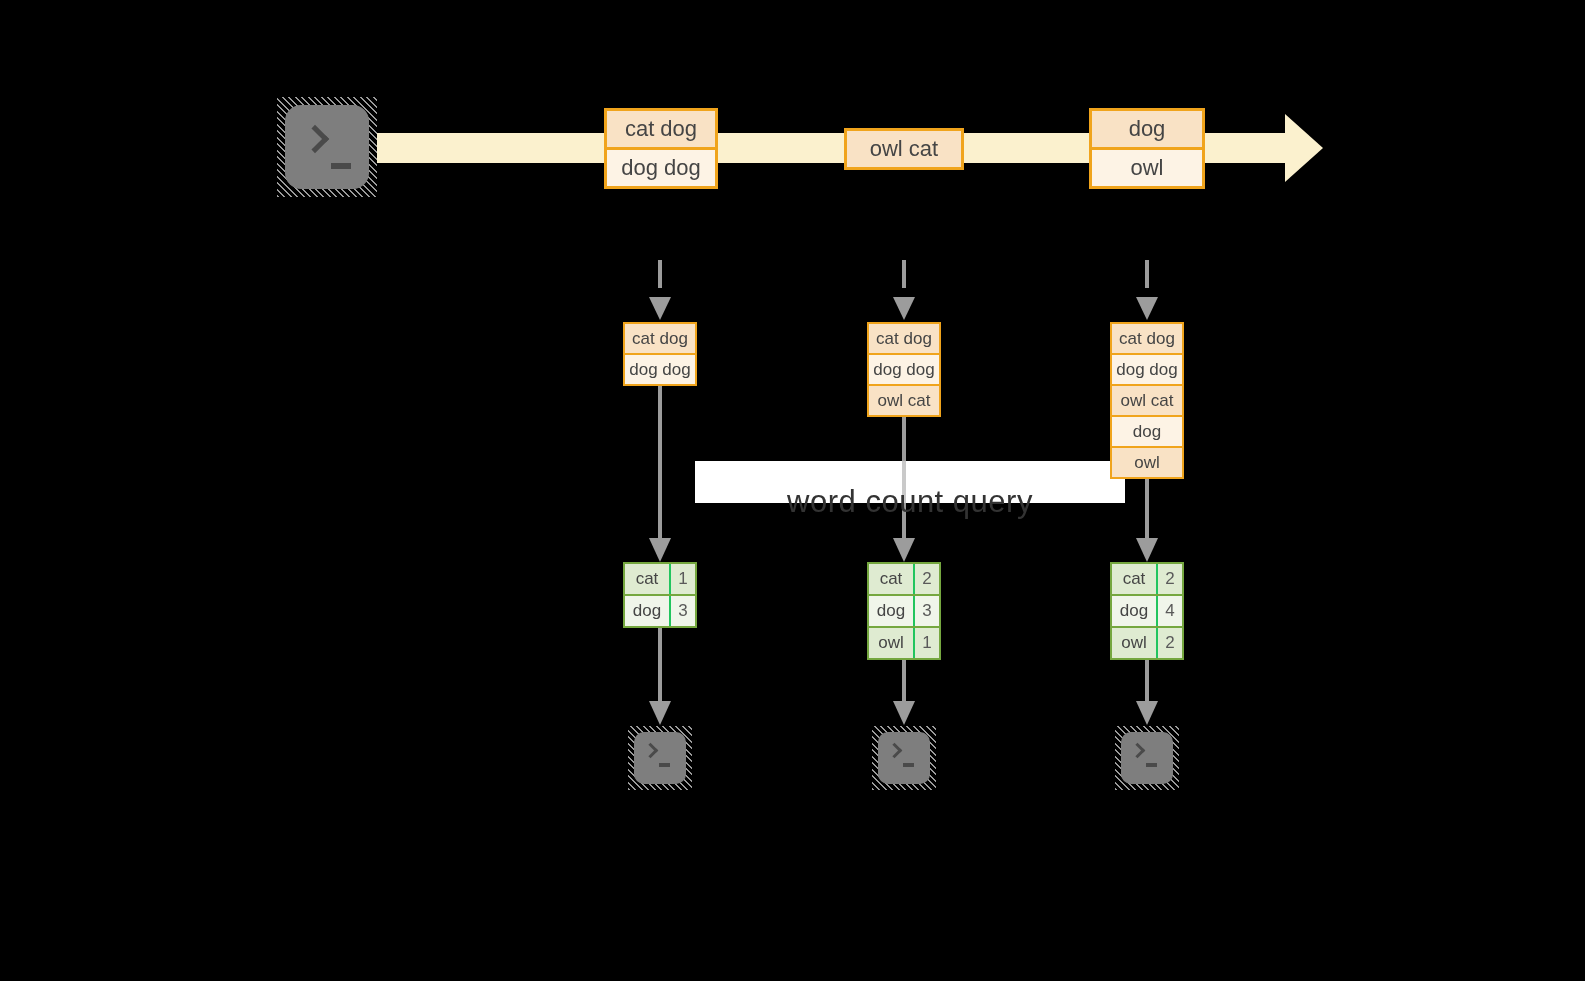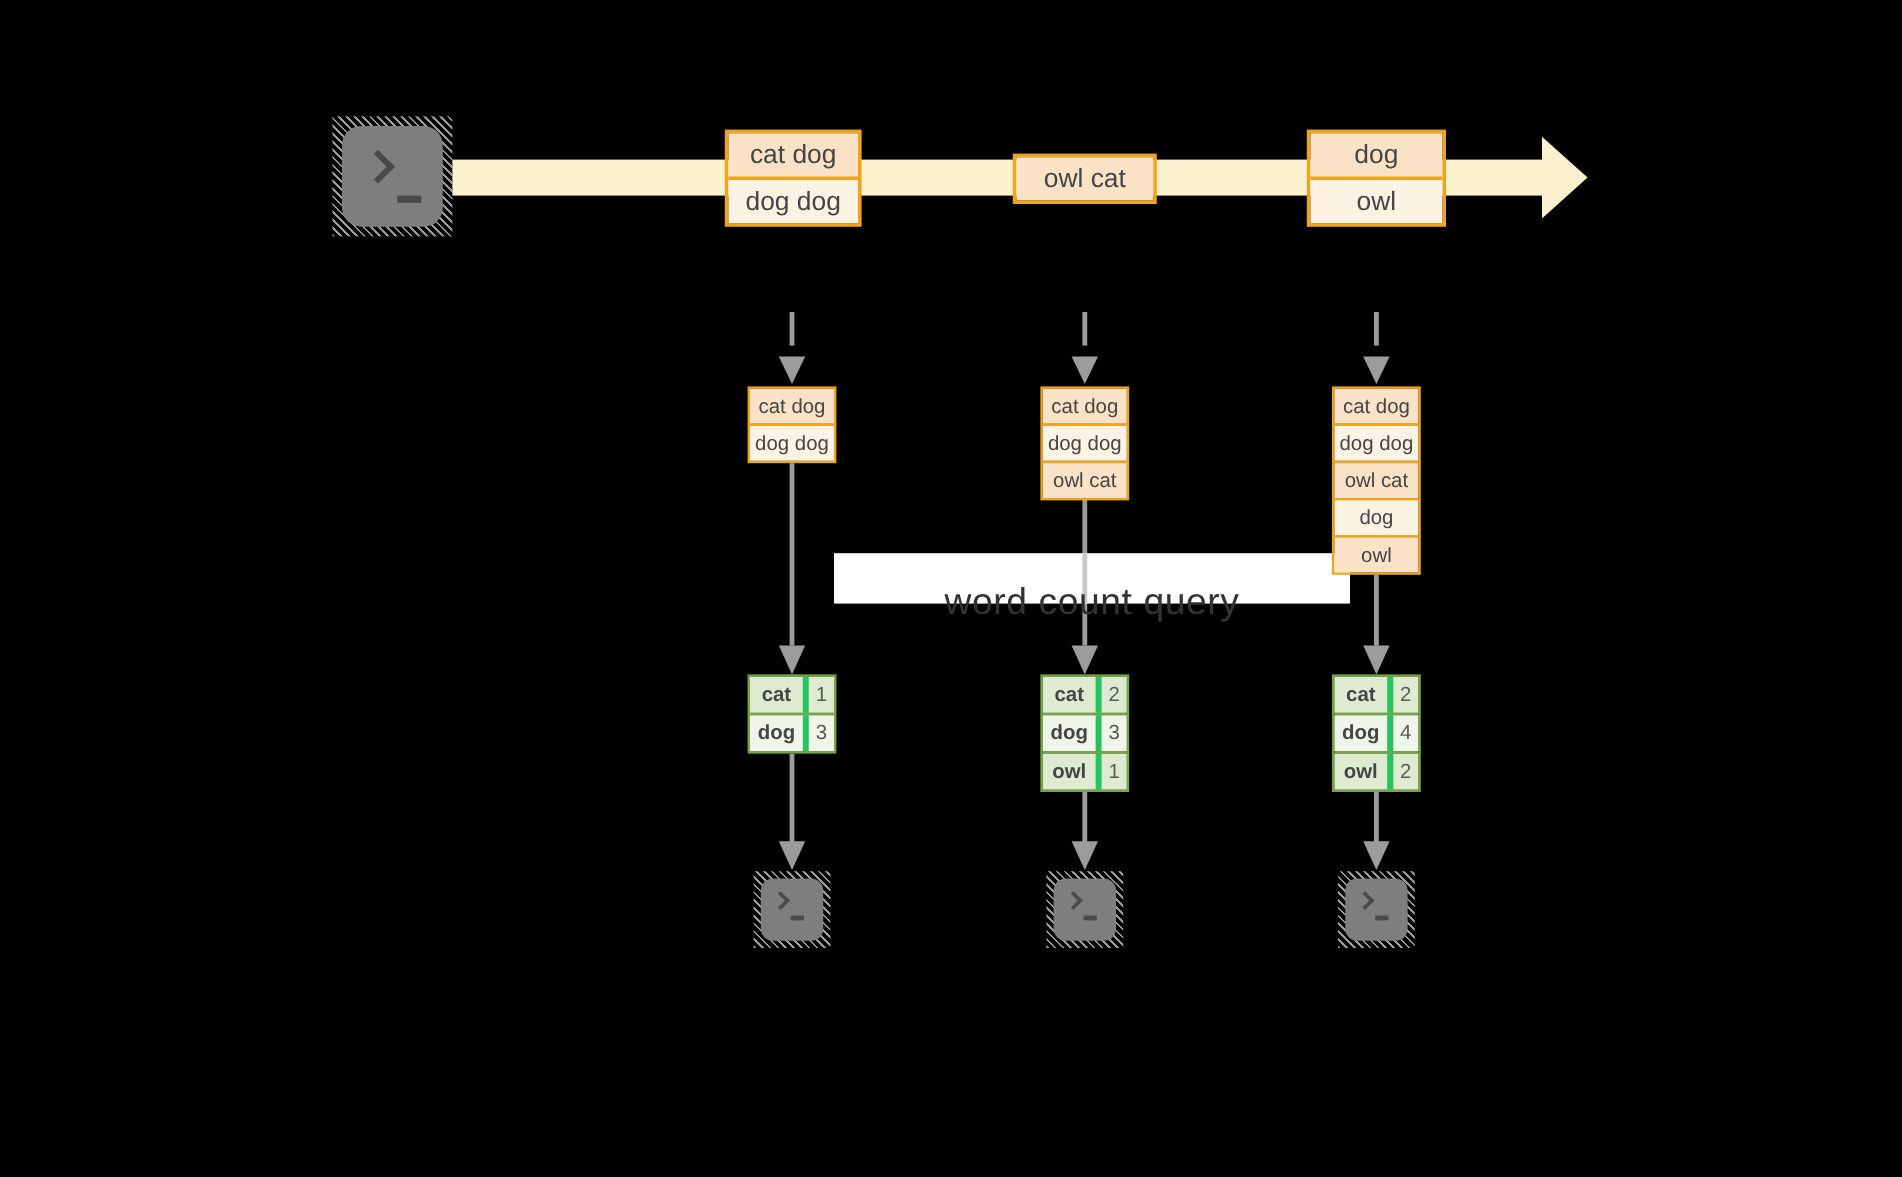--- a/index.html
+++ b/index.html
@@ -38,21 +38,21 @@
   .brow{display:flex;align-items:center;justify-content:center;height:29px;font-size:17px;}
   .brow + .brow{border-top:2px solid #f0a41c;}
 
   .fd{background:#f9e2c5;}   
   .fl{background:#fdf3e5;text-align:right;}   
 
   
   .ctable{position:absolute;width:70px;border:2px solid #75a73f;z-index:4;}
   .crow{display:flex;height:30px;}
   .crow + .crow{border-top:2px solid #75a73f;}
-  .cword{width:44px;border-right:5px solid #22c55e;display:flex;align-items:center;justify-content:center;font-size:17px;font-weight:bold;}
+  .cword{width:44px;border-right:2px solid #22c55e;display:flex;align-items:center;justify-content:center;font-size:17px;}
   .cnum{flex:1;display:flex;align-items:center;justify-content:center;font-size:17px;color:#5a5a5a;}
   .gd{background:#dfebd1;}   
   .gl{background:#f0f5ea;}   
 
   
   .shaft{position:absolute;width:4px;background:#9c9c9c;z-index:2;}
   .dhead{position:absolute;width:0;height:0;z-index:2;
     border-left:11px solid transparent;border-right:11px solid transparent;border-top:24px solid #9c9c9c;}
   .dashseg{position:absolute;width:4px;height:28px;background:#9c9c9c;z-index:2;}
 

